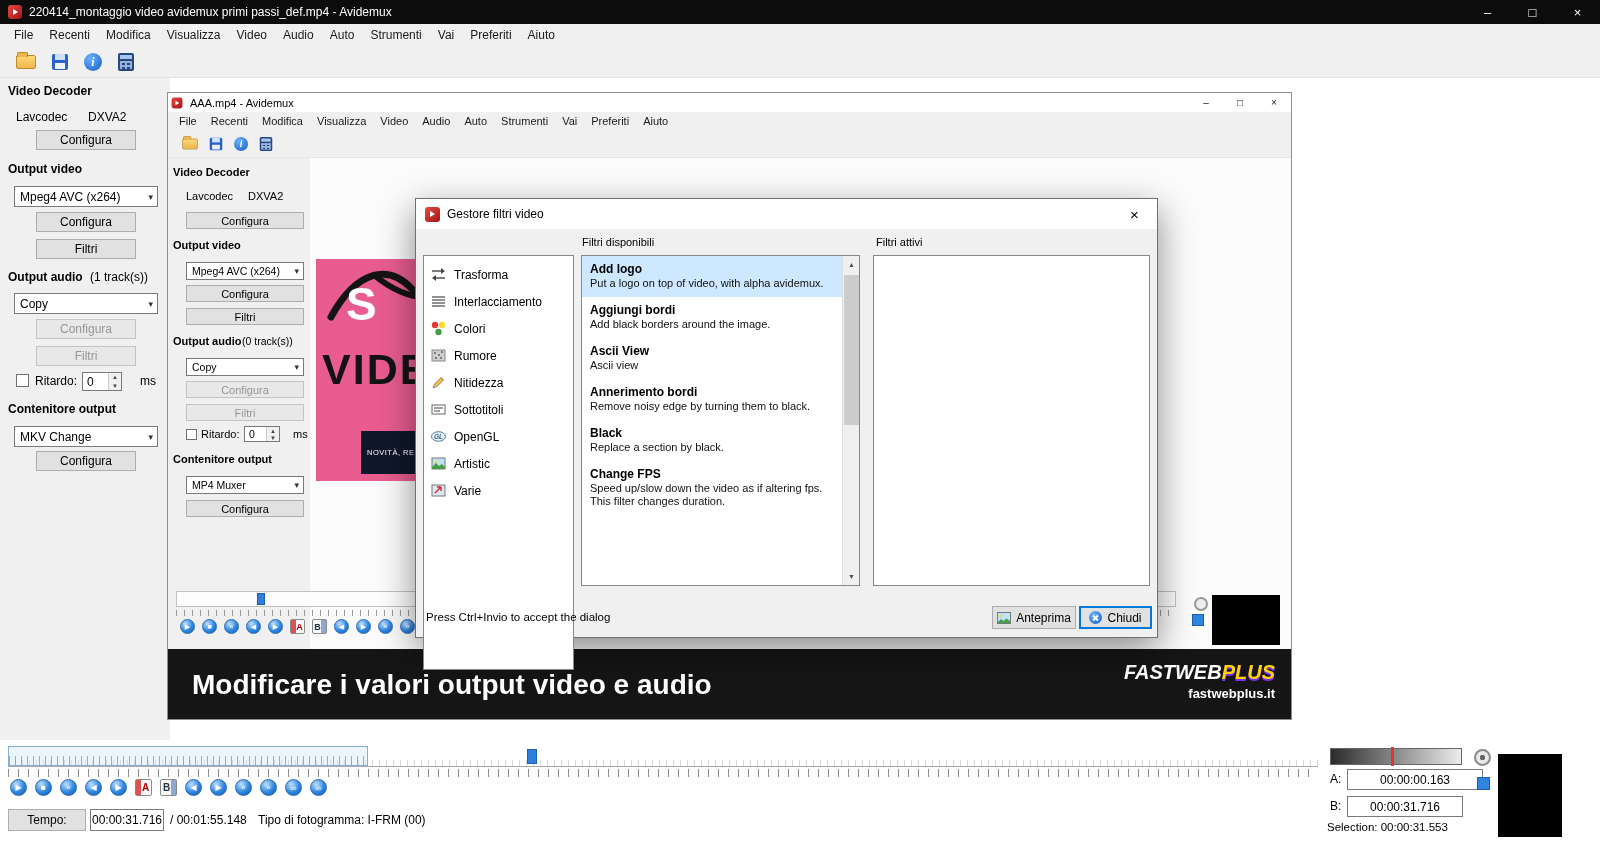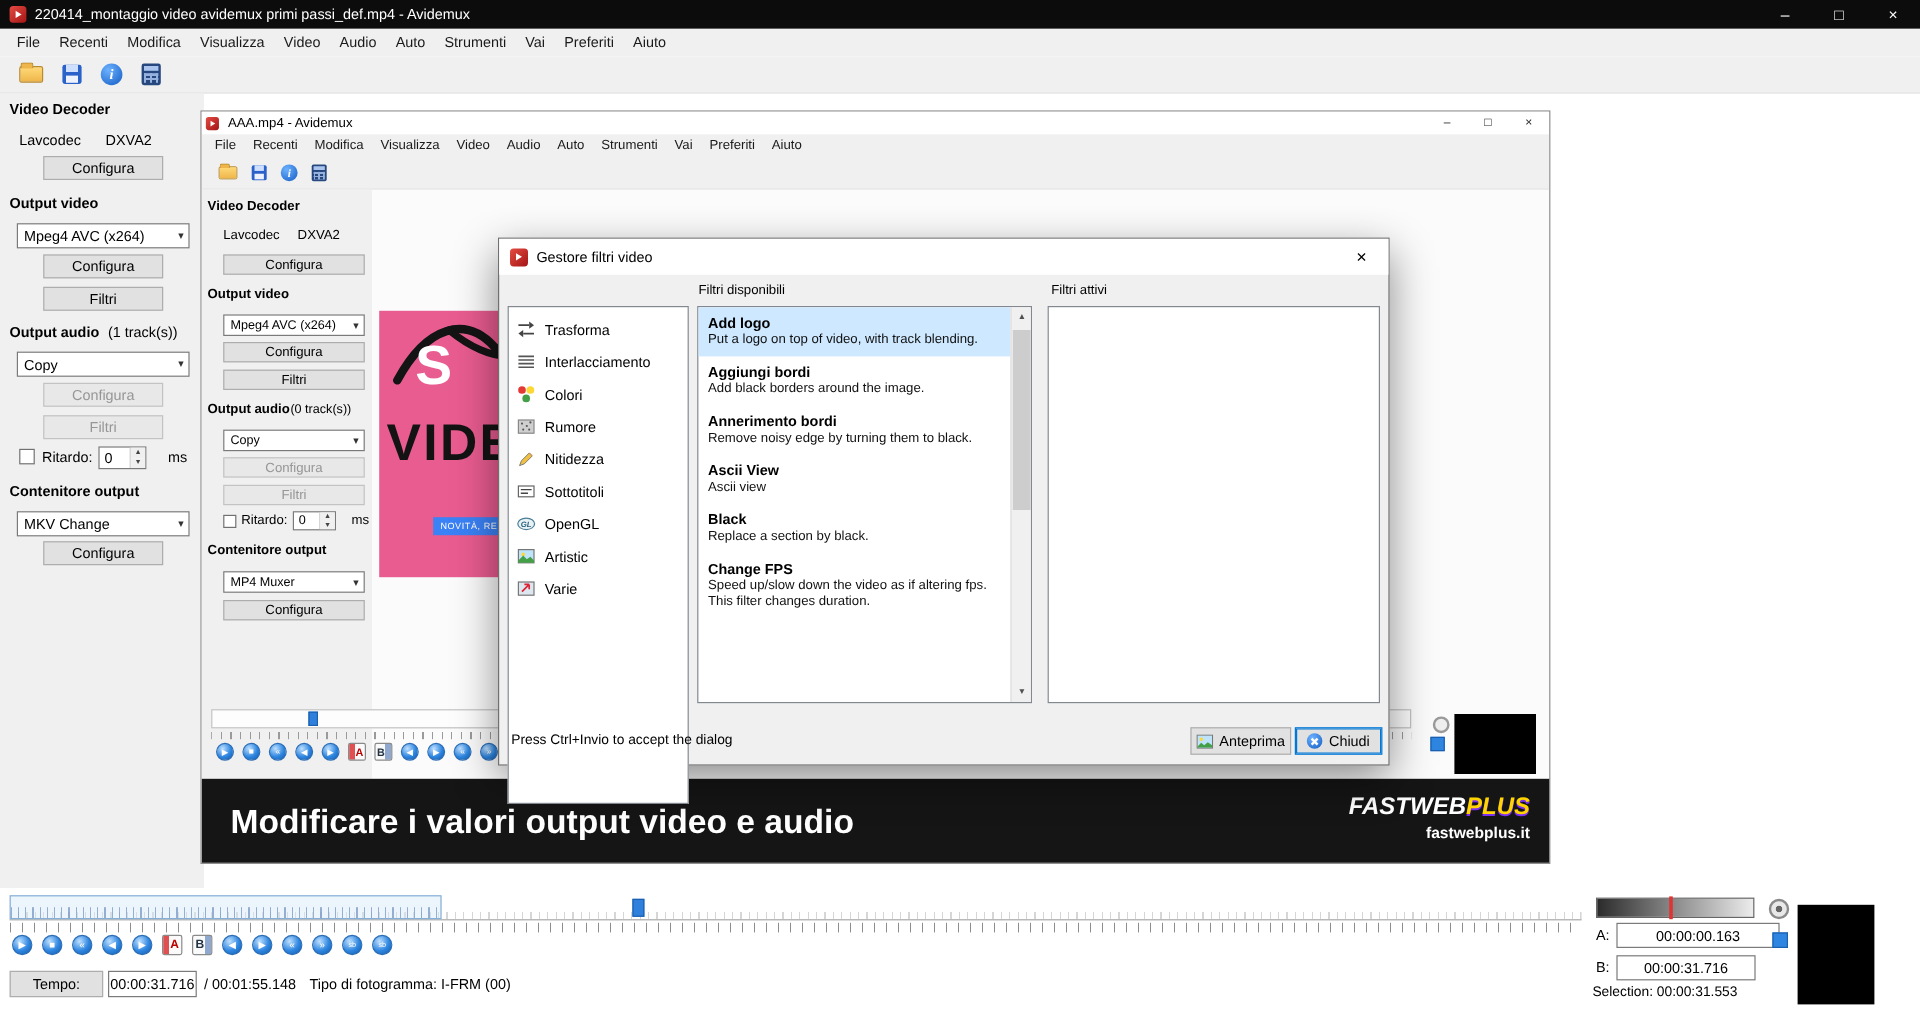--- a/index.html
+++ b/index.html
@@ -55,21 +55,21 @@
 .iw-toolbar{position:absolute;left:0;top:37px;width:100%;height:28px;background:#f0f0f0;display:flex;align-items:center;gap:8px;padding-left:12px;border-bottom:1px solid #e6e6e6}
 .iw-side{position:absolute;left:0;top:65px;width:142px;height:491px;background:#f0f0f0}
 .isb-title{position:absolute;font-size:11px;font-weight:bold;white-space:nowrap}
 .isb-text{position:absolute;font-size:11px;white-space:nowrap}
 .isb-btn{position:absolute;left:18px;width:118px;height:17px;font-size:11px}
 .iselect{font-size:10.5px;padding-right:14px}
 
 .preview{position:absolute;left:148px;top:166px;width:205px;height:222px;background:#e95c90;overflow:hidden}
 .prev-s{position:absolute;left:30px;top:18px;font-size:46px;font-weight:bold;color:#fff}
 .prev-video-text{position:absolute;left:6px;top:86px;font-size:43px;font-weight:bold;color:#131313;letter-spacing:2px}
-.prev-tag{position:absolute;left:45px;top:172px;background:#3b82f6;color:#fff;font-size:7.5px;padding:3px 6px;letter-spacing:.5px;white-space:nowrap}
+.prev-tag{position:absolute;left:45px;top:172px;background:#0f172a;color:#fff;font-size:7.5px;padding:17px 6px;letter-spacing:.5px;white-space:nowrap}
 
 .itl{position:absolute;left:8px;top:498px;width:1000px;height:16px;border:1px solid #c2c2c2;background:#fdfdfd}
 .itl-cursor{position:absolute;left:80px;top:1px;width:8px;height:12px;background:#2f80dd;border:1px solid #1b5fae}
 .iruler{position:absolute;left:8px;top:517px;width:1000px;height:6px;background:repeating-linear-gradient(to right,#9a9a9a 0 1px,transparent 1px 8px)}
 .pb{width:17px;height:17px;border-radius:50%;background:radial-gradient(circle at 35% 30%,#bfe0ff,#2e86e0 55%,#1259a8);border:1px solid #2d6db5;color:#fff;font-size:8px;display:flex;align-items:center;justify-content:center;flex:none}
 .pb.tiny{font-size:6px}
 .pb.sq{border-radius:2px;border:1px solid #8a8a8a;font-weight:bold;font-size:10px}
 .sq-a{background:linear-gradient(to right,#e05050 0 5px,#fafafa 5px);color:#b00;padding-left:4px}
 .sq-b{background:linear-gradient(to left,#8fa8d0 0 5px,#fafafa 5px);color:#234;padding-right:4px}
 .ipb{width:15px;height:15px;font-size:7px}
@@ -416,33 +416,33 @@
             </svg>
           <span class="cat-label">Varie</span>
         </div>
       </div>
     </div>
 
     <div class="d-list" style="left:165px;top:56px;width:279px;height:331px">
       <div class="f-items">
         <div class="f-item selected">
           <div class="f-name">Add logo</div>
-          <div class="f-desc">Put a logo on top of video, with track blending.</div>
+          <div class="f-desc">Put a logo on top of video, with alpha avidemux.</div>
         </div>
         <div class="f-item">
           <div class="f-name">Aggiungi bordi</div>
           <div class="f-desc">Add black borders around the image.</div>
         </div>
         <div class="f-item">
+          <div class="f-name">Ascii View</div>
+          <div class="f-desc">Ascii view</div>
+        </div>
+        <div class="f-item">
           <div class="f-name">Annerimento bordi</div>
           <div class="f-desc">Remove noisy edge by turning them to black.</div>
-        </div>
-        <div class="f-item">
-          <div class="f-name">Ascii View</div>
-          <div class="f-desc">Ascii view</div>
         </div>
         <div class="f-item">
           <div class="f-name">Black</div>
           <div class="f-desc">Replace a section by black.</div>
         </div>
         <div class="f-item">
           <div class="f-name">Change FPS</div>
           <div class="f-desc">Speed up/slow down the video as if altering fps. This filter changes duration.</div>
         </div>
         <div class="f-item">

